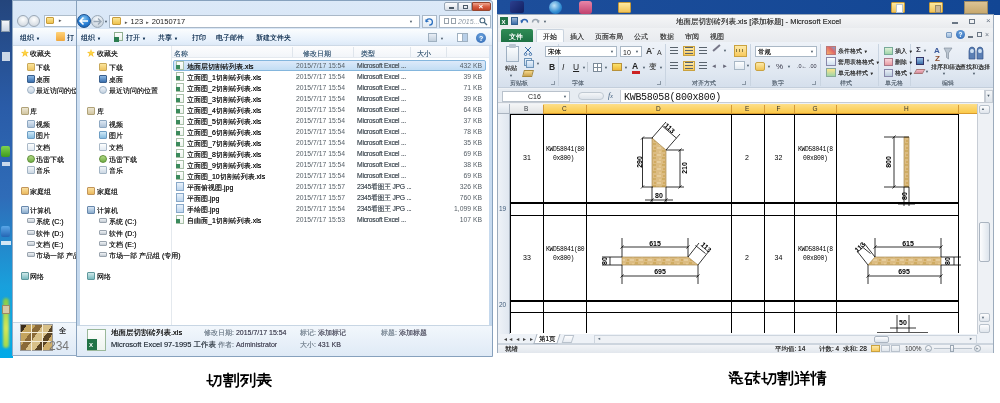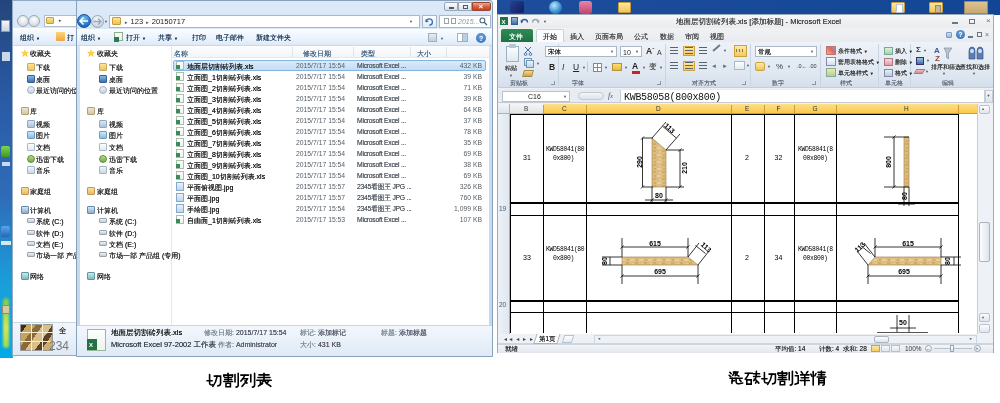--- a/index.html
+++ b/index.html
@@ -275,21 +275,21 @@
 <div class="t cjk" style="left:187px;top:216.5px;font-size:7px;color:#1c1c1c;">自由面_1切割砖列表.xls</div>
 <div class="t" style="left:296px;top:217.0px;font-size:6.8px;color:#555e66;">2015/7/17 15:53</div>
 <div class="t cjk" style="left:357px;top:217.0px;font-size:6.8px;color:#555e66;letter-spacing:-0.25px;">Microsoft Excel ...</div>
 <div class="t" style="left:482px;top:217.0px;font-size:6.8px;color:#555e66;transform:translateX(-100%);">107 KB</div>
 
 <div class="abs" style="left:77px;top:325px;width:415px;height:31px;background:linear-gradient(#f2f7fc,#dfeaf6);border-top:1px solid #c8d6e4;"></div>
 <div class="abs" style="left:87px;top:329px;width:19px;height:22px;background:linear-gradient(#fdfefd,#eef4ee);border:1px solid #9ab89a;"></div>
 <div class="abs" style="left:87px;top:339px;width:10px;height:11px;background:#217346;"></div>
 <div class="t" style="left:89px;top:342px;font-size:6px;color:#fff;font-weight:bold;">X</div>
 <div class="t cjk" style="left:111px;top:329px;font-size:7.5px;color:#1c1c1c;">地面层切割砖列表.xls</div>
-<div class="t cjk" style="left:111px;top:341px;font-size:7.5px;color:#3c4650;">Microsoft Excel 97-2002 工作表</div>
+<div class="t cjk" style="left:111px;top:341px;font-size:7.5px;color:#3c4650;">Microsoft Excel 97-1995 工作表</div>
 <div class="t cjk" style="left:204px;top:329px;font-size:7px;color:#556;"><span style="color:#7a8794;">修改日期:</span> 2015/7/17 15:54</div>
 <div class="t cjk" style="left:218px;top:341px;font-size:7px;color:#556;"><span style="color:#7a8794;">作者:</span> Administrator</div>
 <div class="t cjk" style="left:300px;top:329px;font-size:7px;color:#556;"><span style="color:#7a8794;">标记:</span> 添加标记</div>
 <div class="t cjk" style="left:300px;top:341px;font-size:7px;color:#556;"><span style="color:#7a8794;">大小:</span> 431 KB</div>
 <div class="t cjk" style="left:381px;top:329px;font-size:7px;color:#556;"><span style="color:#7a8794;">标题:</span> 添加标题</div>
 
 <div class="abs" style="left:497px;top:0;width:503px;height:15px;background:linear-gradient(90deg,#1d4e9b,#124694);"></div>
 <div class="abs" style="left:510px;top:1px;width:14px;height:12px;background:linear-gradient(135deg,#2c3f8f,#101f60);border-radius:2px;"></div>
 <div class="circle" style="left:549px;top:1px;width:13px;height:13px;background:radial-gradient(circle at 40% 35%,#bfe3f8,#2f8ad0 60%,#0f5fae);"></div>
 <div class="abs" style="left:579px;top:1px;width:13px;height:13px;background:linear-gradient(#e886a8,#c2416e);border-radius:3px;"></div>

